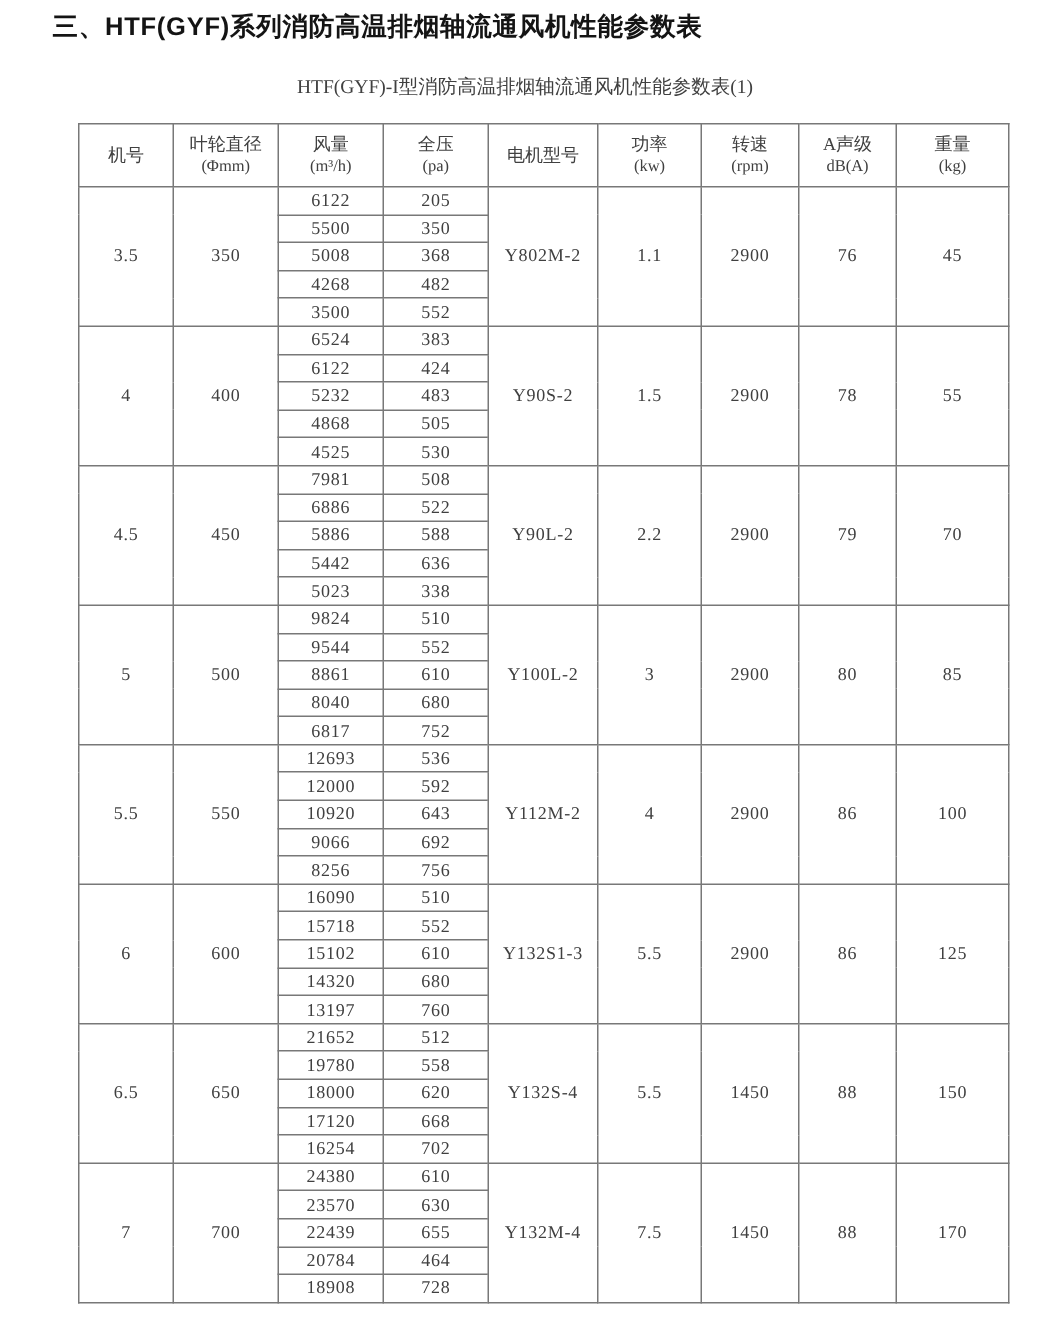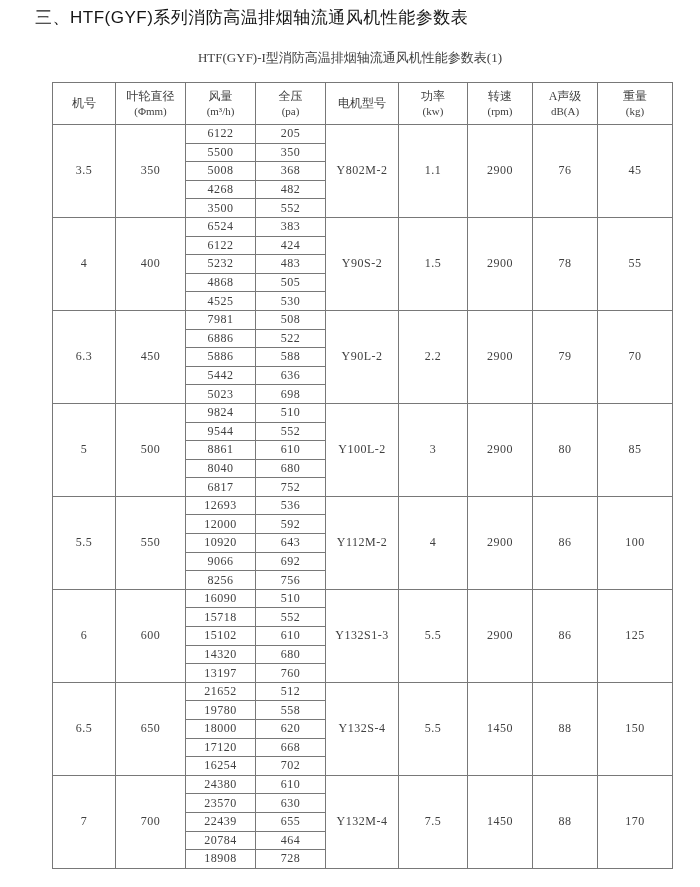--- a/index.html
+++ b/index.html
@@ -13,21 +13,21 @@
     height: 887px;
     background: var(--bg, #ffffff);
     font-family: "Liberation Sans", "DejaVu Sans", sans-serif;
     overflow: hidden;
   }
   .doc-title {
     position: absolute;
     left: 35px;
     top: 6px;
     font-size: 17px;
-    font-weight: normal;
+    font-weight: bold;
     color: var(--title-color, #141414);
     letter-spacing: 0.5px;
     white-space: nowrap;
   }
   .doc-subtitle {
     position: absolute;
     left: 0;
     top: 49px;
     width: 100%;
     text-align: center;
@@ -180,21 +180,21 @@
         </tr>
         <tr>
           <td>4868</td>
           <td>505</td>
         </tr>
         <tr>
           <td>4525</td>
           <td>530</td>
         </tr>
         <tr>
-          <td rowspan="5">6.3</td>
+          <td rowspan="5">4.5</td>
           <td rowspan="5">450</td>
           <td>7981</td>
           <td>508</td>
           <td rowspan="5">Y90L-2</td>
           <td rowspan="5">2.2</td>
           <td rowspan="5">2900</td>
           <td rowspan="5">79</td>
           <td rowspan="5">70</td>
         </tr>
         <tr>
@@ -204,21 +204,21 @@
         <tr>
           <td>5886</td>
           <td>588</td>
         </tr>
         <tr>
           <td>5442</td>
           <td>636</td>
         </tr>
         <tr>
           <td>5023</td>
-          <td>698</td>
+          <td>338</td>
         </tr>
         <tr>
           <td rowspan="5">5</td>
           <td rowspan="5">500</td>
           <td>9824</td>
           <td>510</td>
           <td rowspan="5">Y100L-2</td>
           <td rowspan="5">3</td>
           <td rowspan="5">2900</td>
           <td rowspan="5">80</td>

